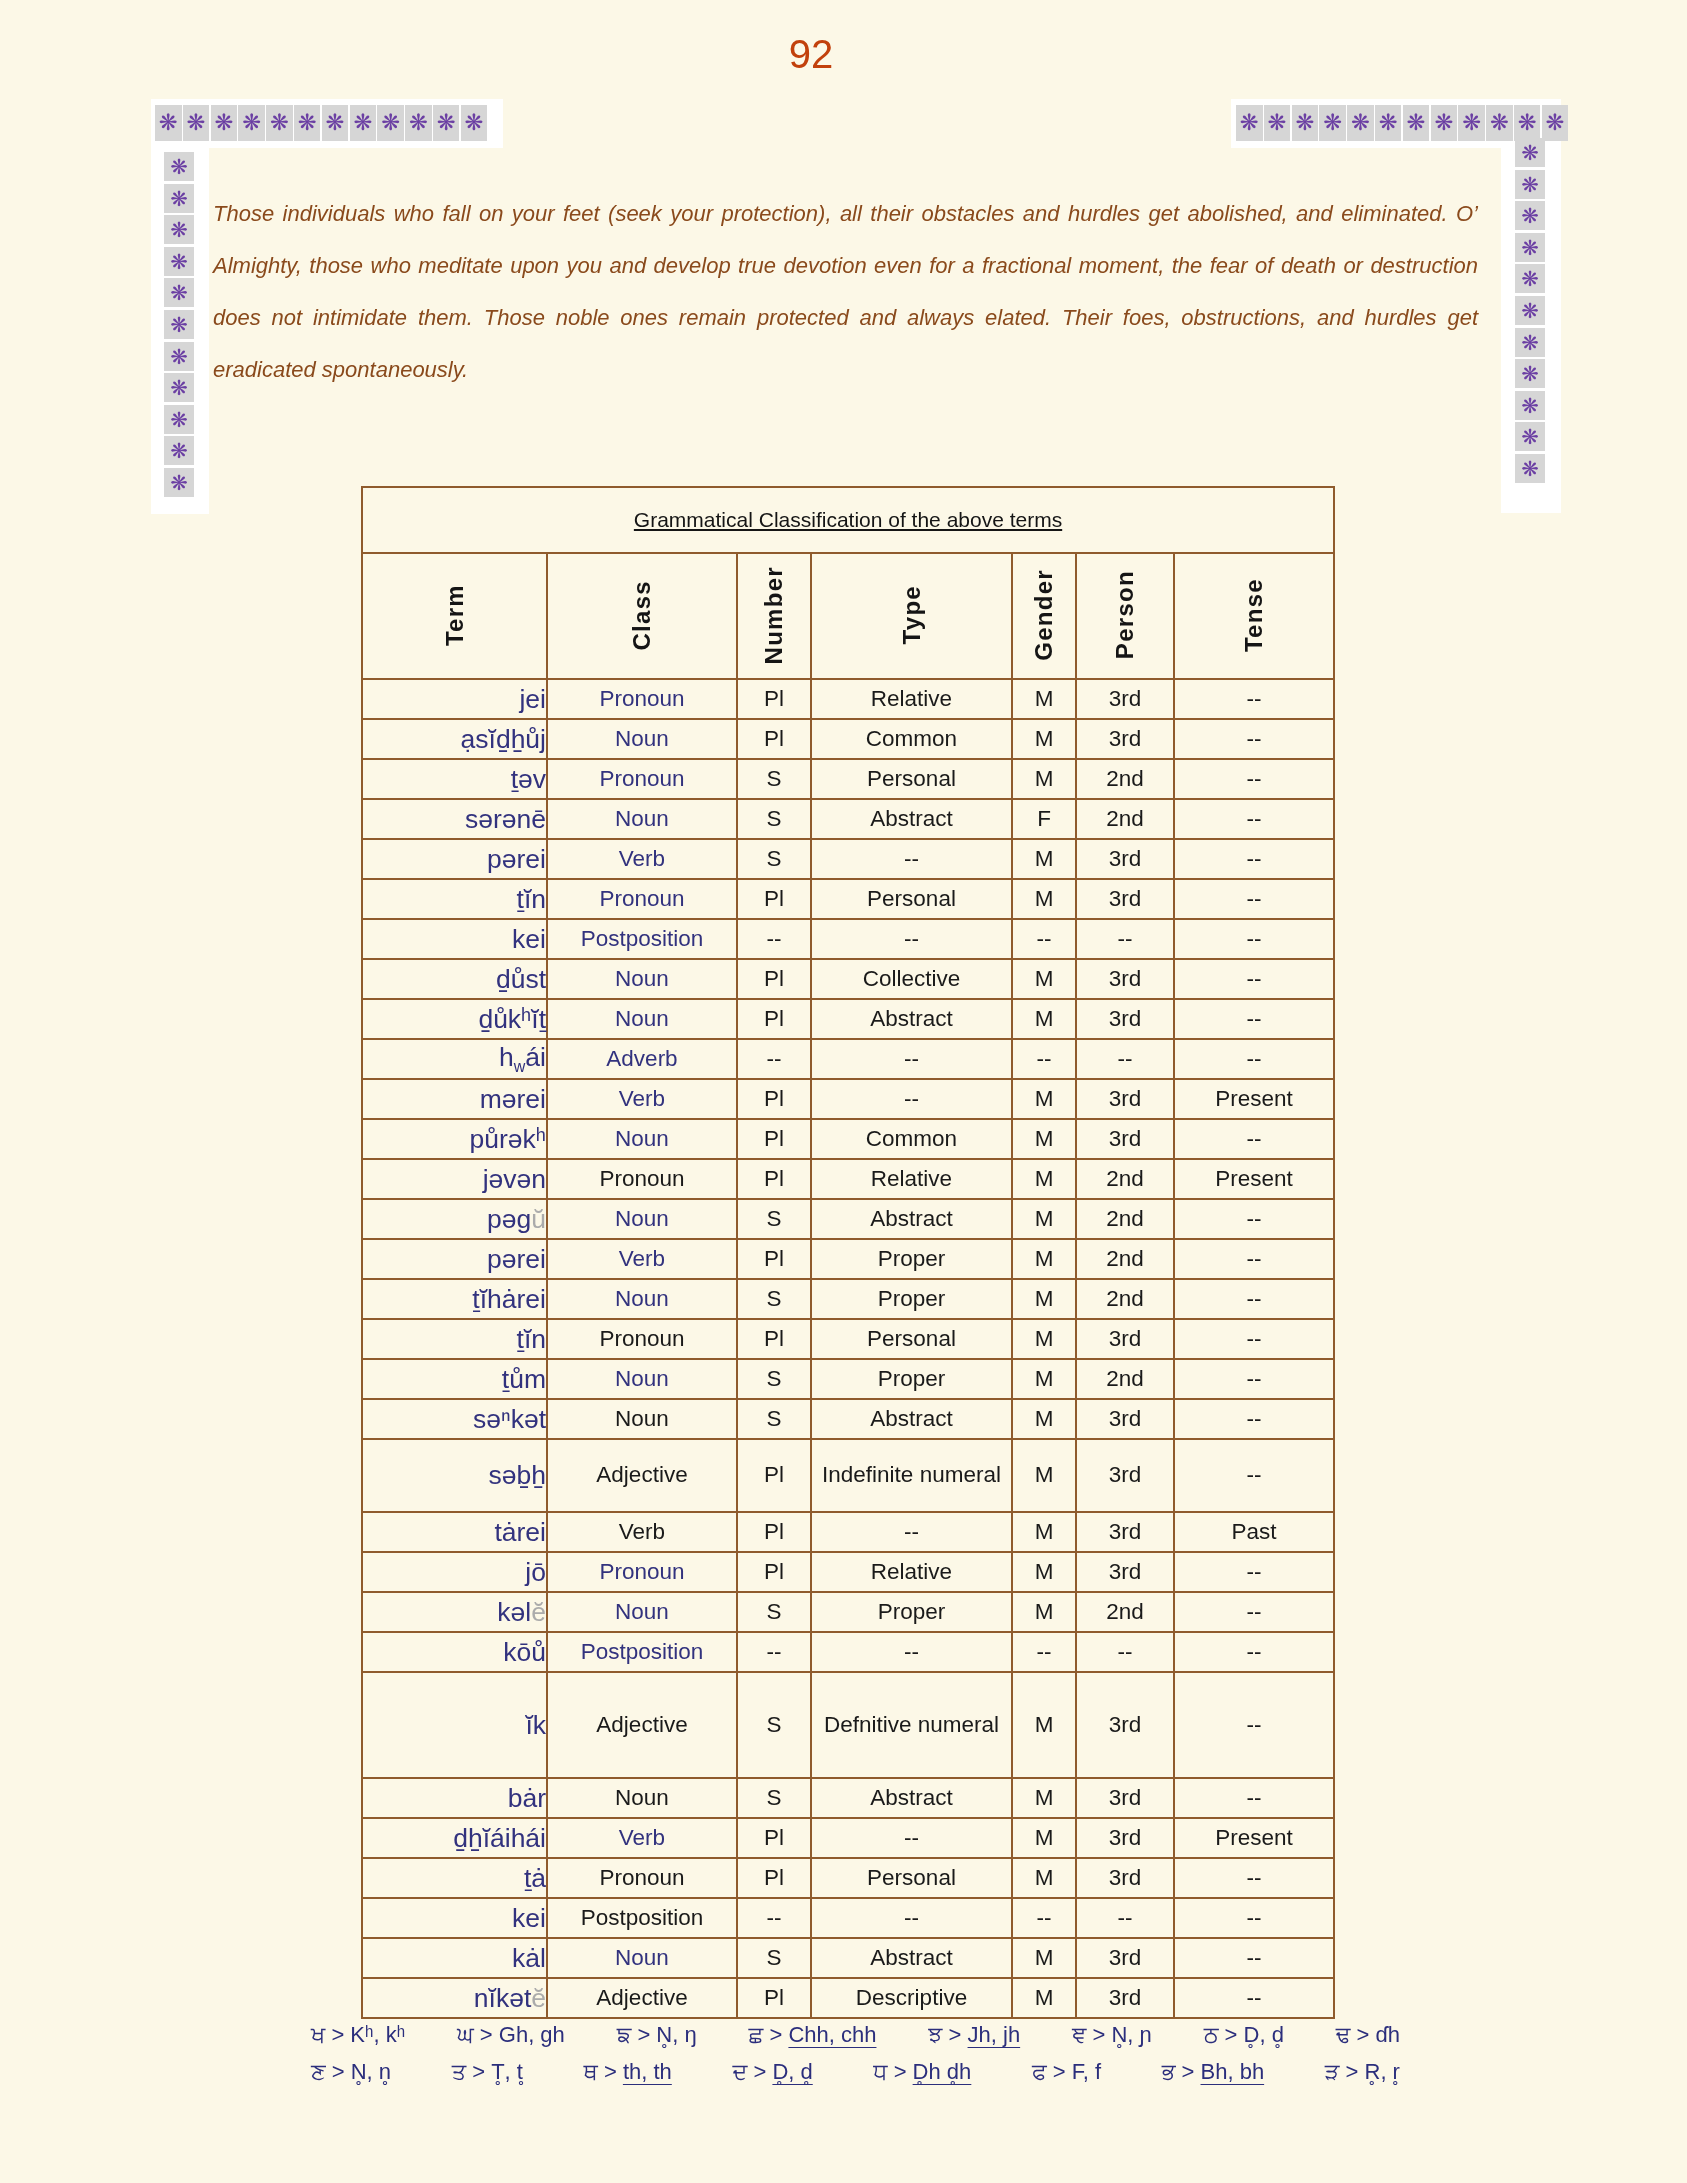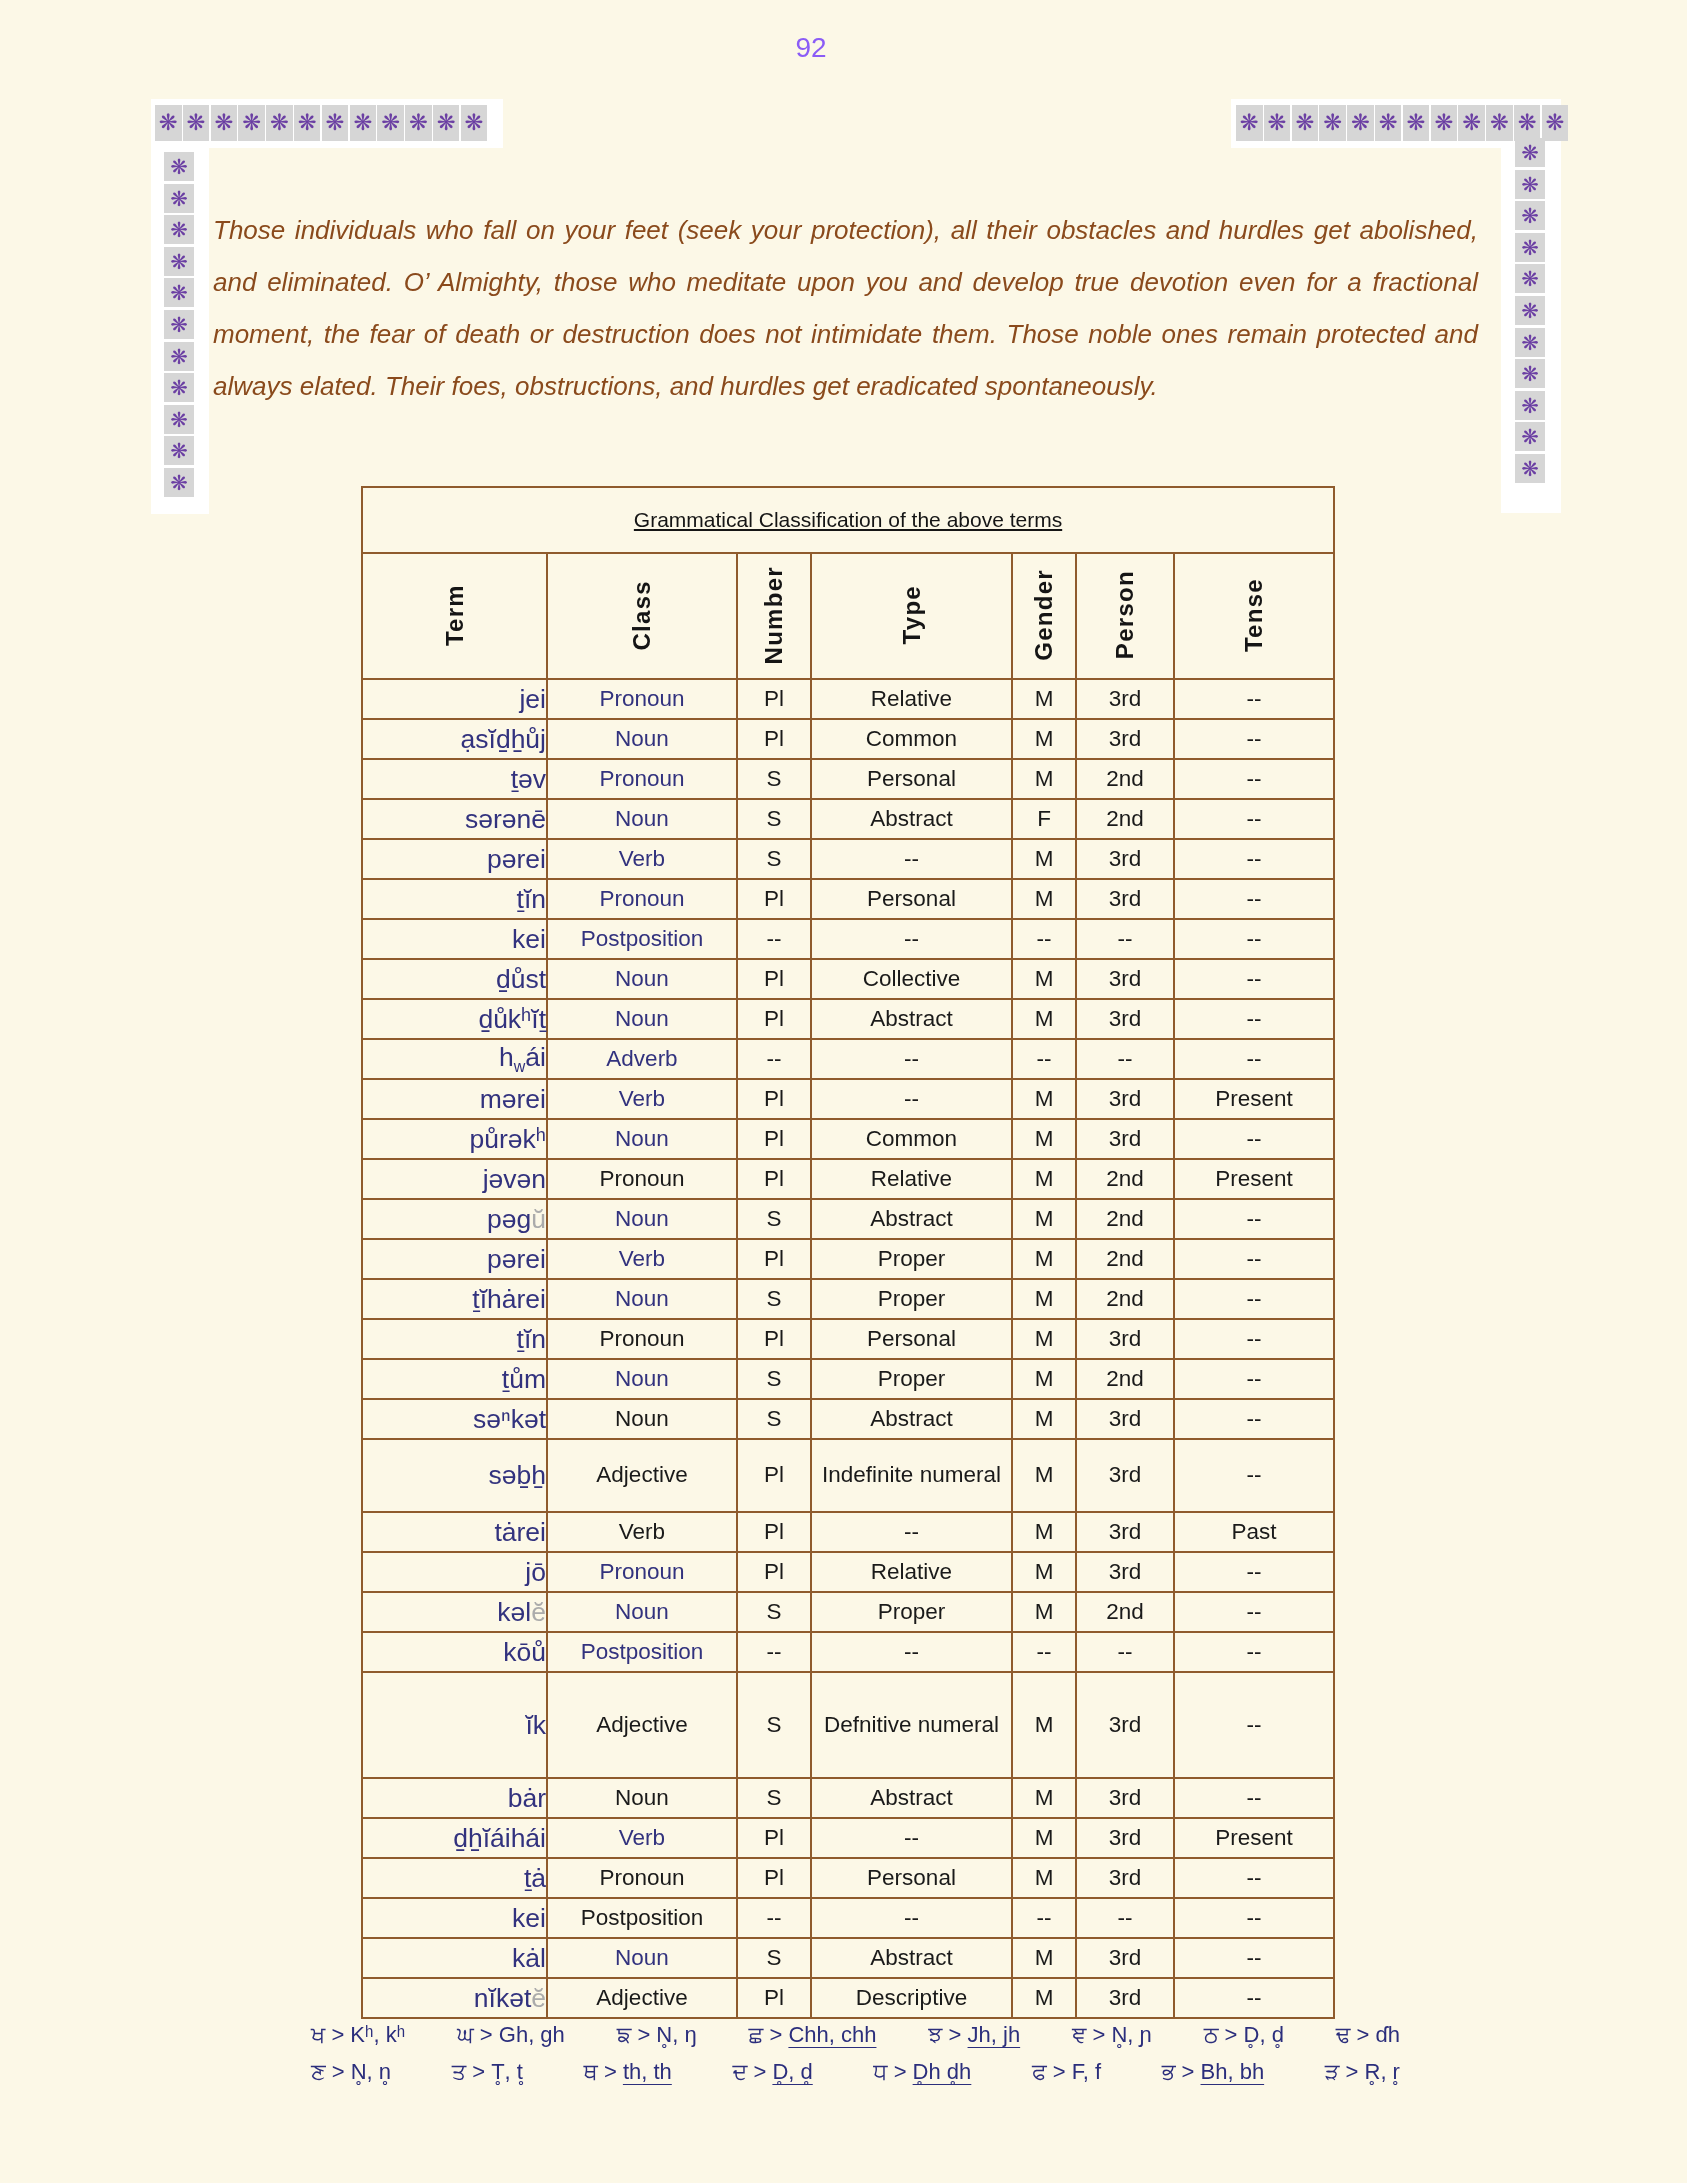--- a/index.html
+++ b/index.html
@@ -23,26 +23,26 @@
   #strip-left-v{left:164px;top:152px;}
   #strip-right-v{left:1515px;top:138px;}
   .tile{
     width:26.5px;height:36px;background:#D6D6D6;color:#6B3FA3;
     font-size:22.5px;line-height:36px;text-align:center;display:block;
   }
   .strip-v .tile{width:30px;height:29px;line-height:29px;font-size:21px;}
   
   #page-number{
     position:absolute;left:629px;top:32px;width:364px;
-    text-align:center;font-size:28px;color:#8b5cf6;
+    text-align:center;font-size:40px;color:#c2410c;
   }
   
   #lead-paragraph{
-    position:absolute;left:213px;top:204px;width:1265px;
-    font-style:italic;font-size:26px;line-height:52px;
+    position:absolute;left:213px;top:188px;width:1265px;
+    font-style:italic;font-size:22px;line-height:52px;
     color:#8A4A1C;text-align:justify;
   }
   
   #gram-table{
     position:absolute;left:361px;top:486px;width:971px;
     border-collapse:collapse;table-layout:fixed;
   }
   #gram-table td, #gram-table th{
     border:2px solid #8F5B2D;padding:0;vertical-align:middle;
   }

